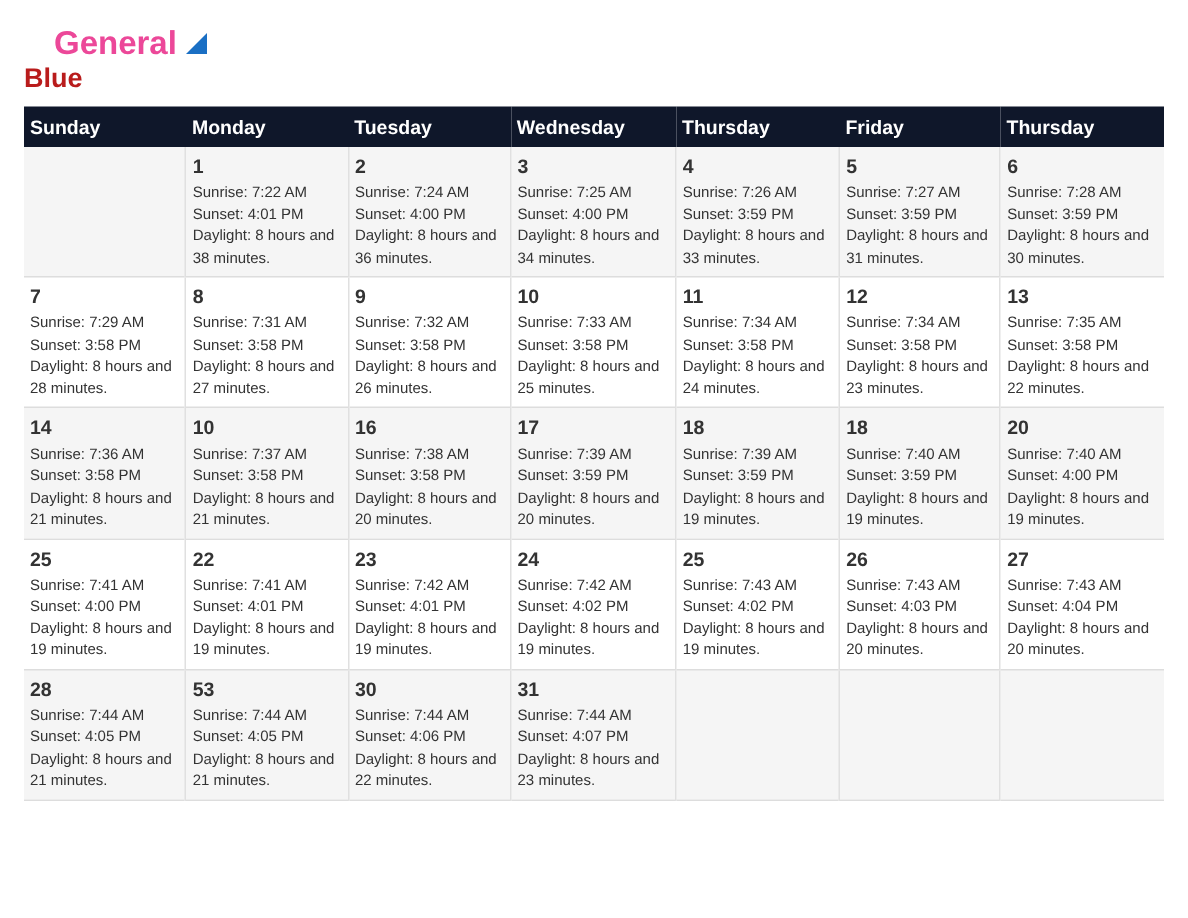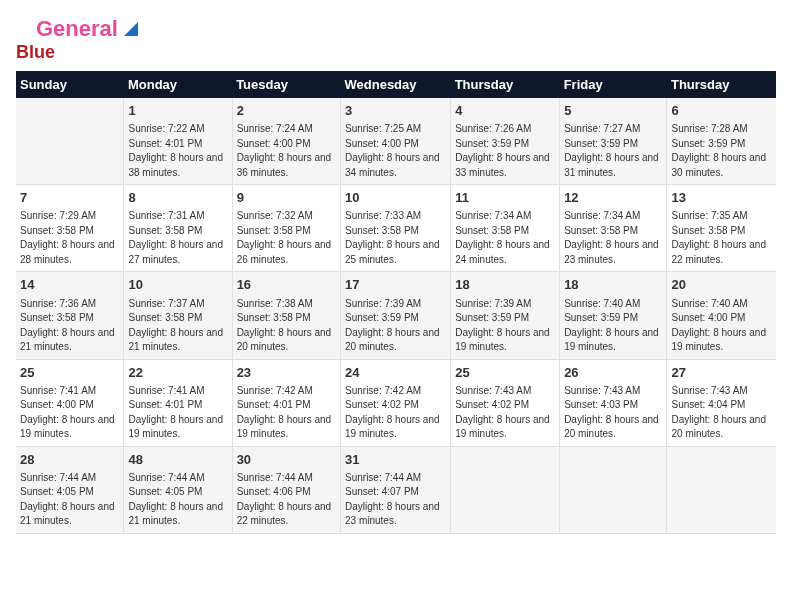--- a/index.html
+++ b/index.html
@@ -233,21 +233,21 @@
           <span class="day-num">27</span>
           <div class="cell-content">Sunrise: 7:43 AM<br>Sunset: 4:04 PM<br>Daylight: 8 hours and 20 minutes.</div>
         </td>
       </tr>
       <tr>
         <td>
           <span class="day-num">28</span>
           <div class="cell-content">Sunrise: 7:44 AM<br>Sunset: 4:05 PM<br>Daylight: 8 hours and 21 minutes.</div>
         </td>
         <td>
-          <span class="day-num">48</span>
+          <span class="day-num">53</span>
           <div class="cell-content">Sunrise: 7:44 AM<br>Sunset: 4:05 PM<br>Daylight: 8 hours and 21 minutes.</div>
         </td>
         <td>
           <span class="day-num">30</span>
           <div class="cell-content">Sunrise: 7:44 AM<br>Sunset: 4:06 PM<br>Daylight: 8 hours and 22 minutes.</div>
         </td>
         <td>
           <span class="day-num">31</span>
           <div class="cell-content">Sunrise: 7:44 AM<br>Sunset: 4:07 PM<br>Daylight: 8 hours and 23 minutes.</div>
         </td>

